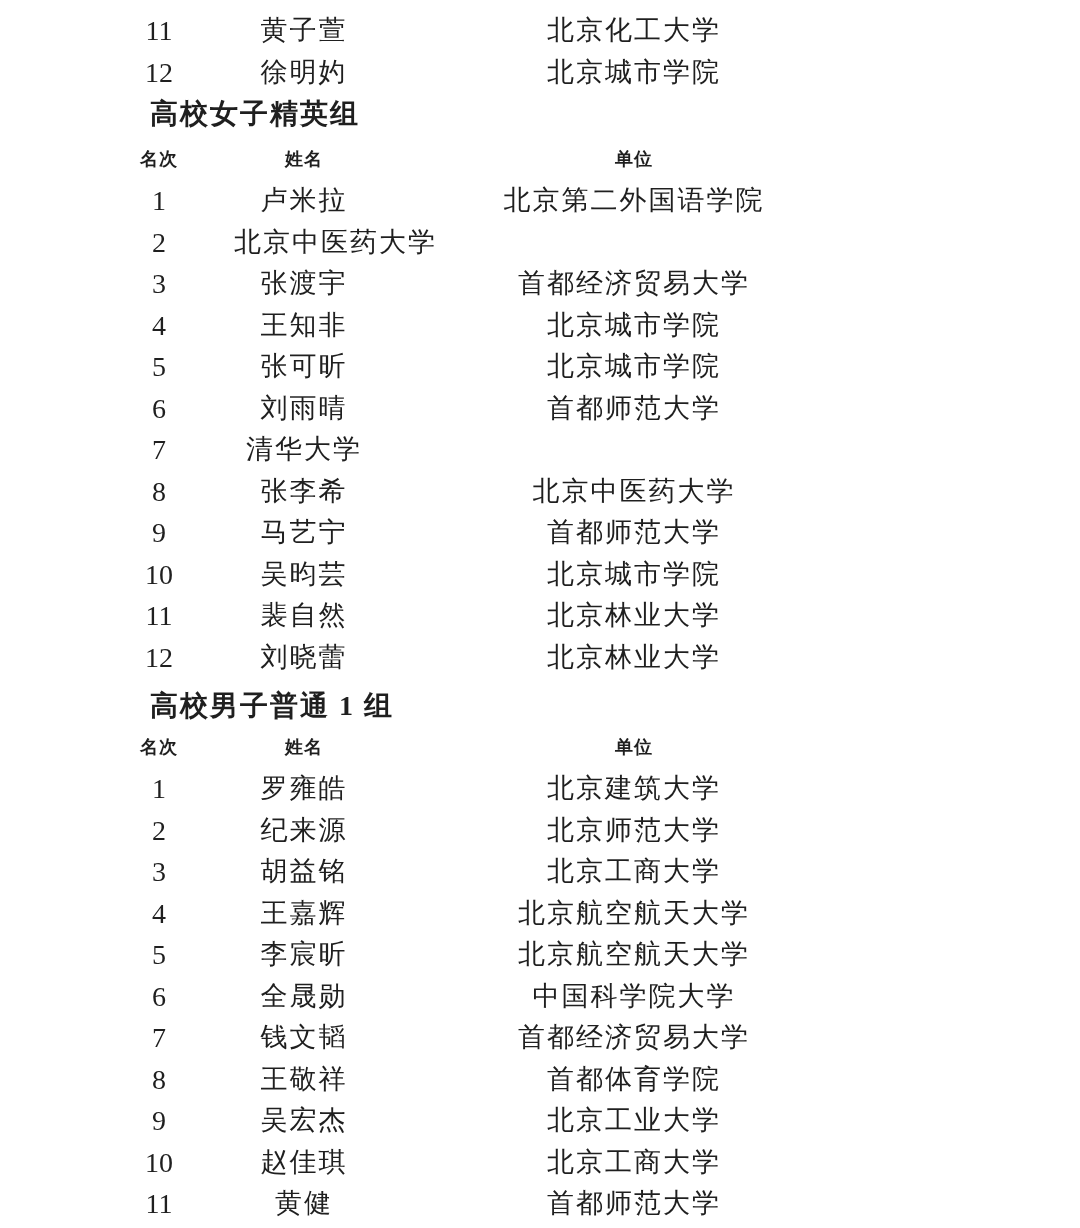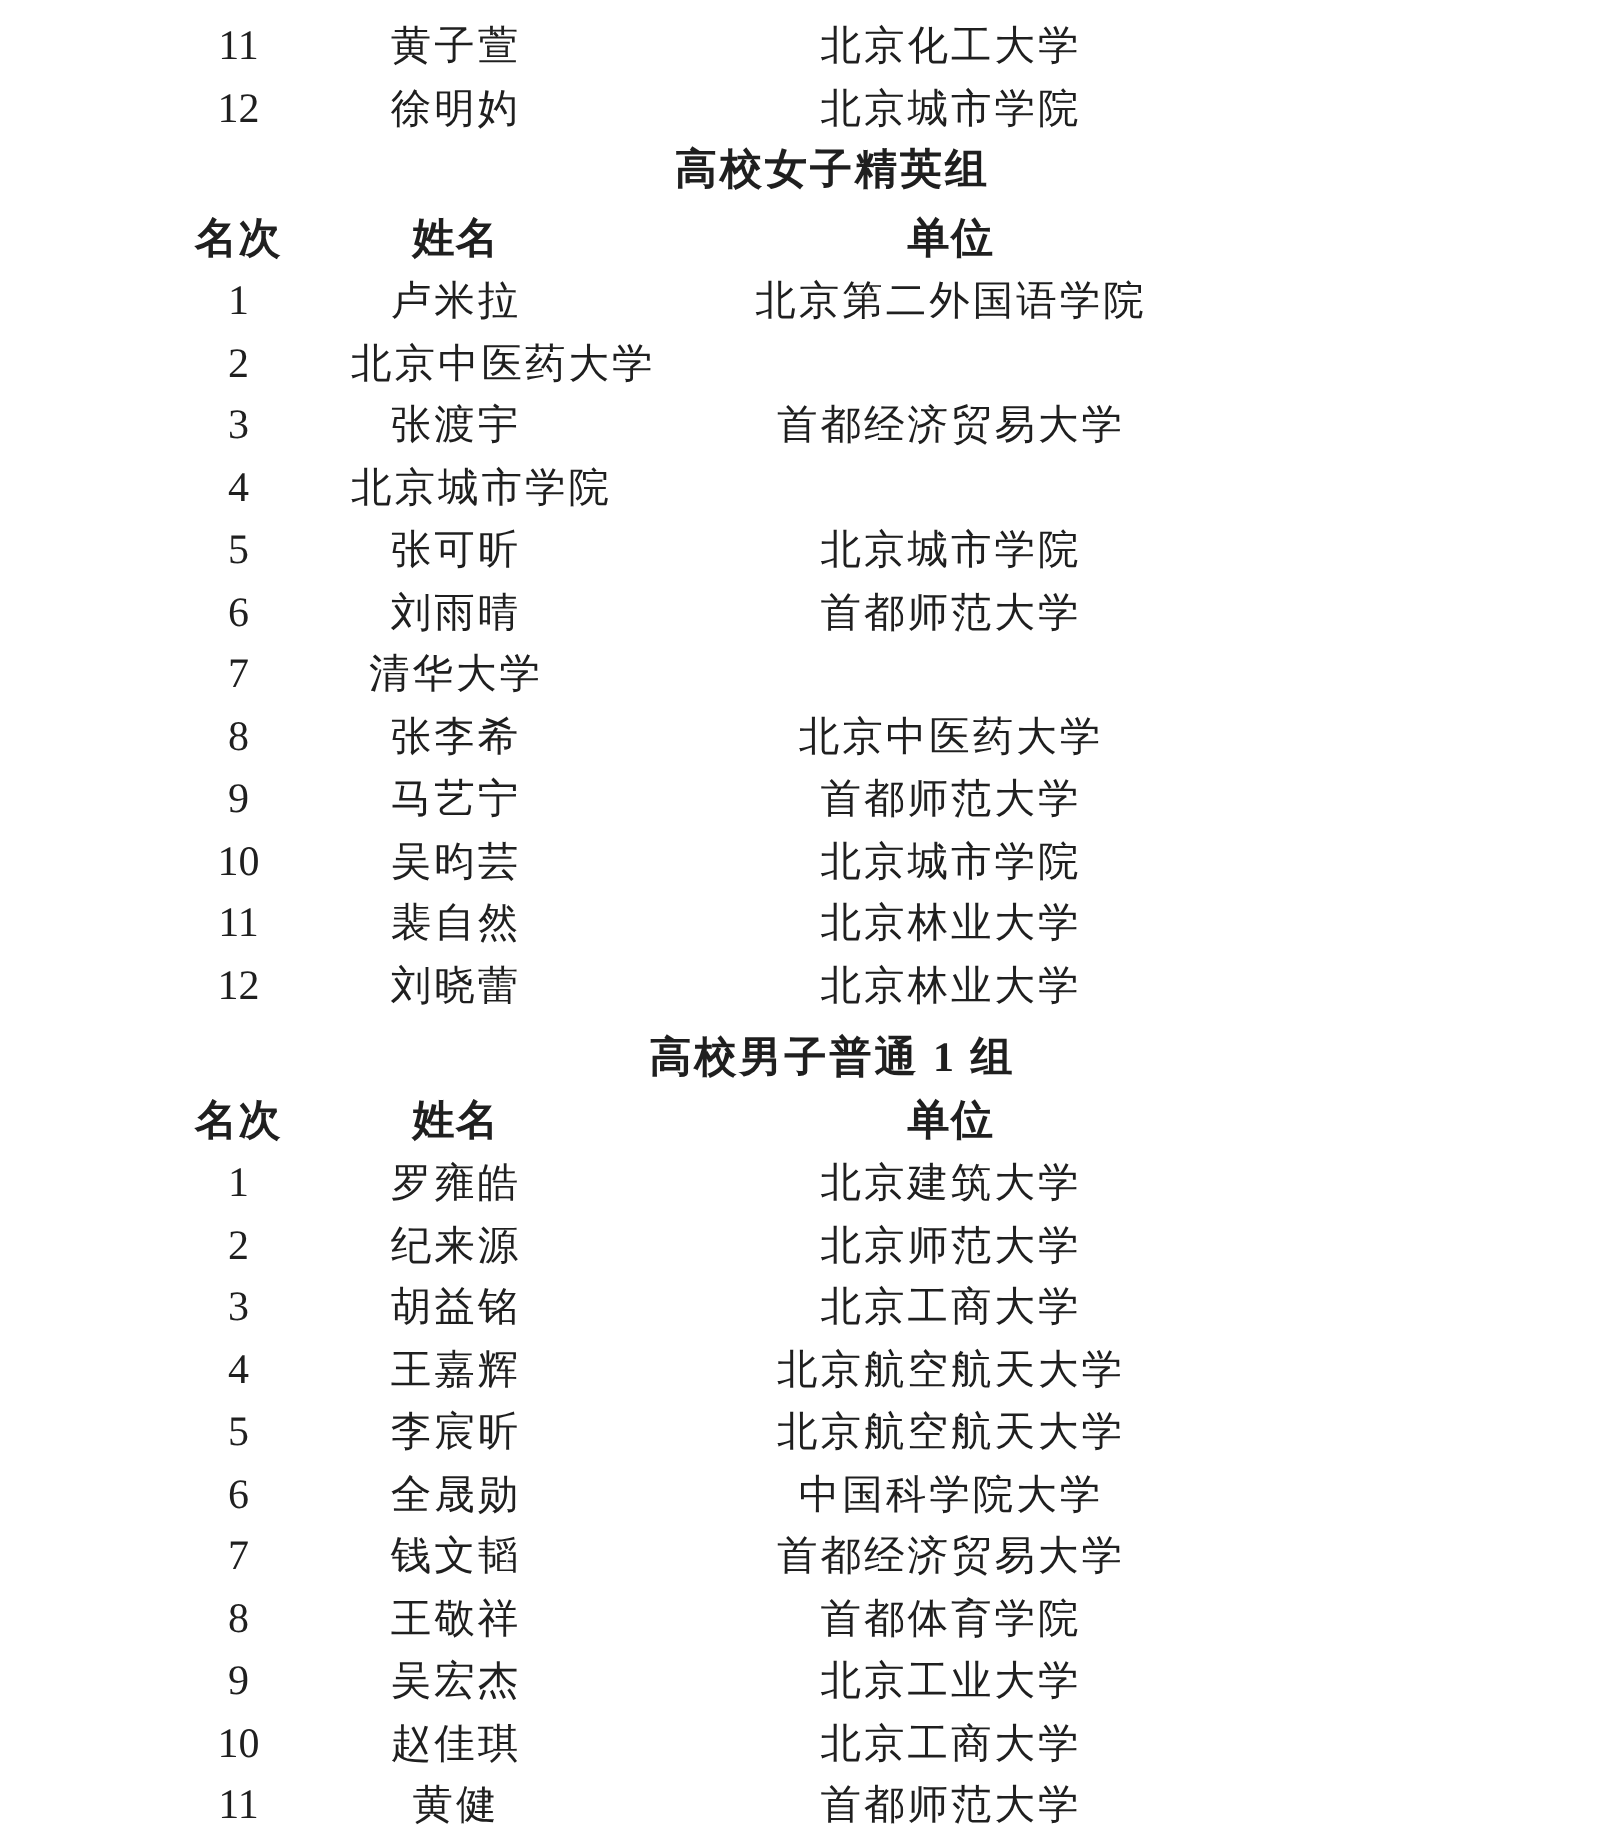--- a/index.html
+++ b/index.html
@@ -15,21 +15,20 @@
     color: #1f1f1f;
   }
   main {
     padding-top: 10px;
   }
   .group-title {
     margin: 0 0 0 150px;
     width: 810px;
     height: 41.5px;
     line-height: 41.5px;
-    text-align: center;
     font-size: 28px;
     font-weight: 700;
     letter-spacing: 2px;
     font-family: "Liberation Serif", "DejaVu Serif", serif;
   }
   .header-row, .row {
     display: grid;
     grid-template-columns: 150px 140px 520px;
     padding-left: 84px;
     height: 41.5px;
@@ -46,24 +45,24 @@
   }
   .row .cell.name {
     font-size: 27px;
     letter-spacing: 2px;
   }
   .row .cell.unit {
     font-size: 27px;
     letter-spacing: 2px;
   }
   .header-row .cell {
-    font-size: 28px;
+    font-size: 18px;
     font-weight: 700;
     letter-spacing: 1px;
-    font-family: Liberation Serif, serif;
+    font-family: Liberation Sans, sans-serif;
   }
   
   #sections section:nth-child(2) .header-row { margin-top: 4px; }
   #sections section:nth-child(3) .group-title { margin-top: 7px; }
 </style>
 </head>
 <body>
 
 <main>
   <div id="sections">
@@ -104,20 +103,21 @@
   </div>
 
   <div class="row">
     <div class="cell rank">3</div>
     <div class="cell name">张渡宇</div>
     <div class="cell unit">首都经济贸易大学</div>
   </div>
 
   <div class="row">
     <div class="cell rank">4</div>
+    <div class="cell name">王知非</div>
     <div class="cell unit">北京城市学院</div>
   </div>
 
   <div class="row">
     <div class="cell rank">5</div>
     <div class="cell name">张可昕</div>
     <div class="cell unit">北京城市学院</div>
   </div>
 
   <div class="row">

